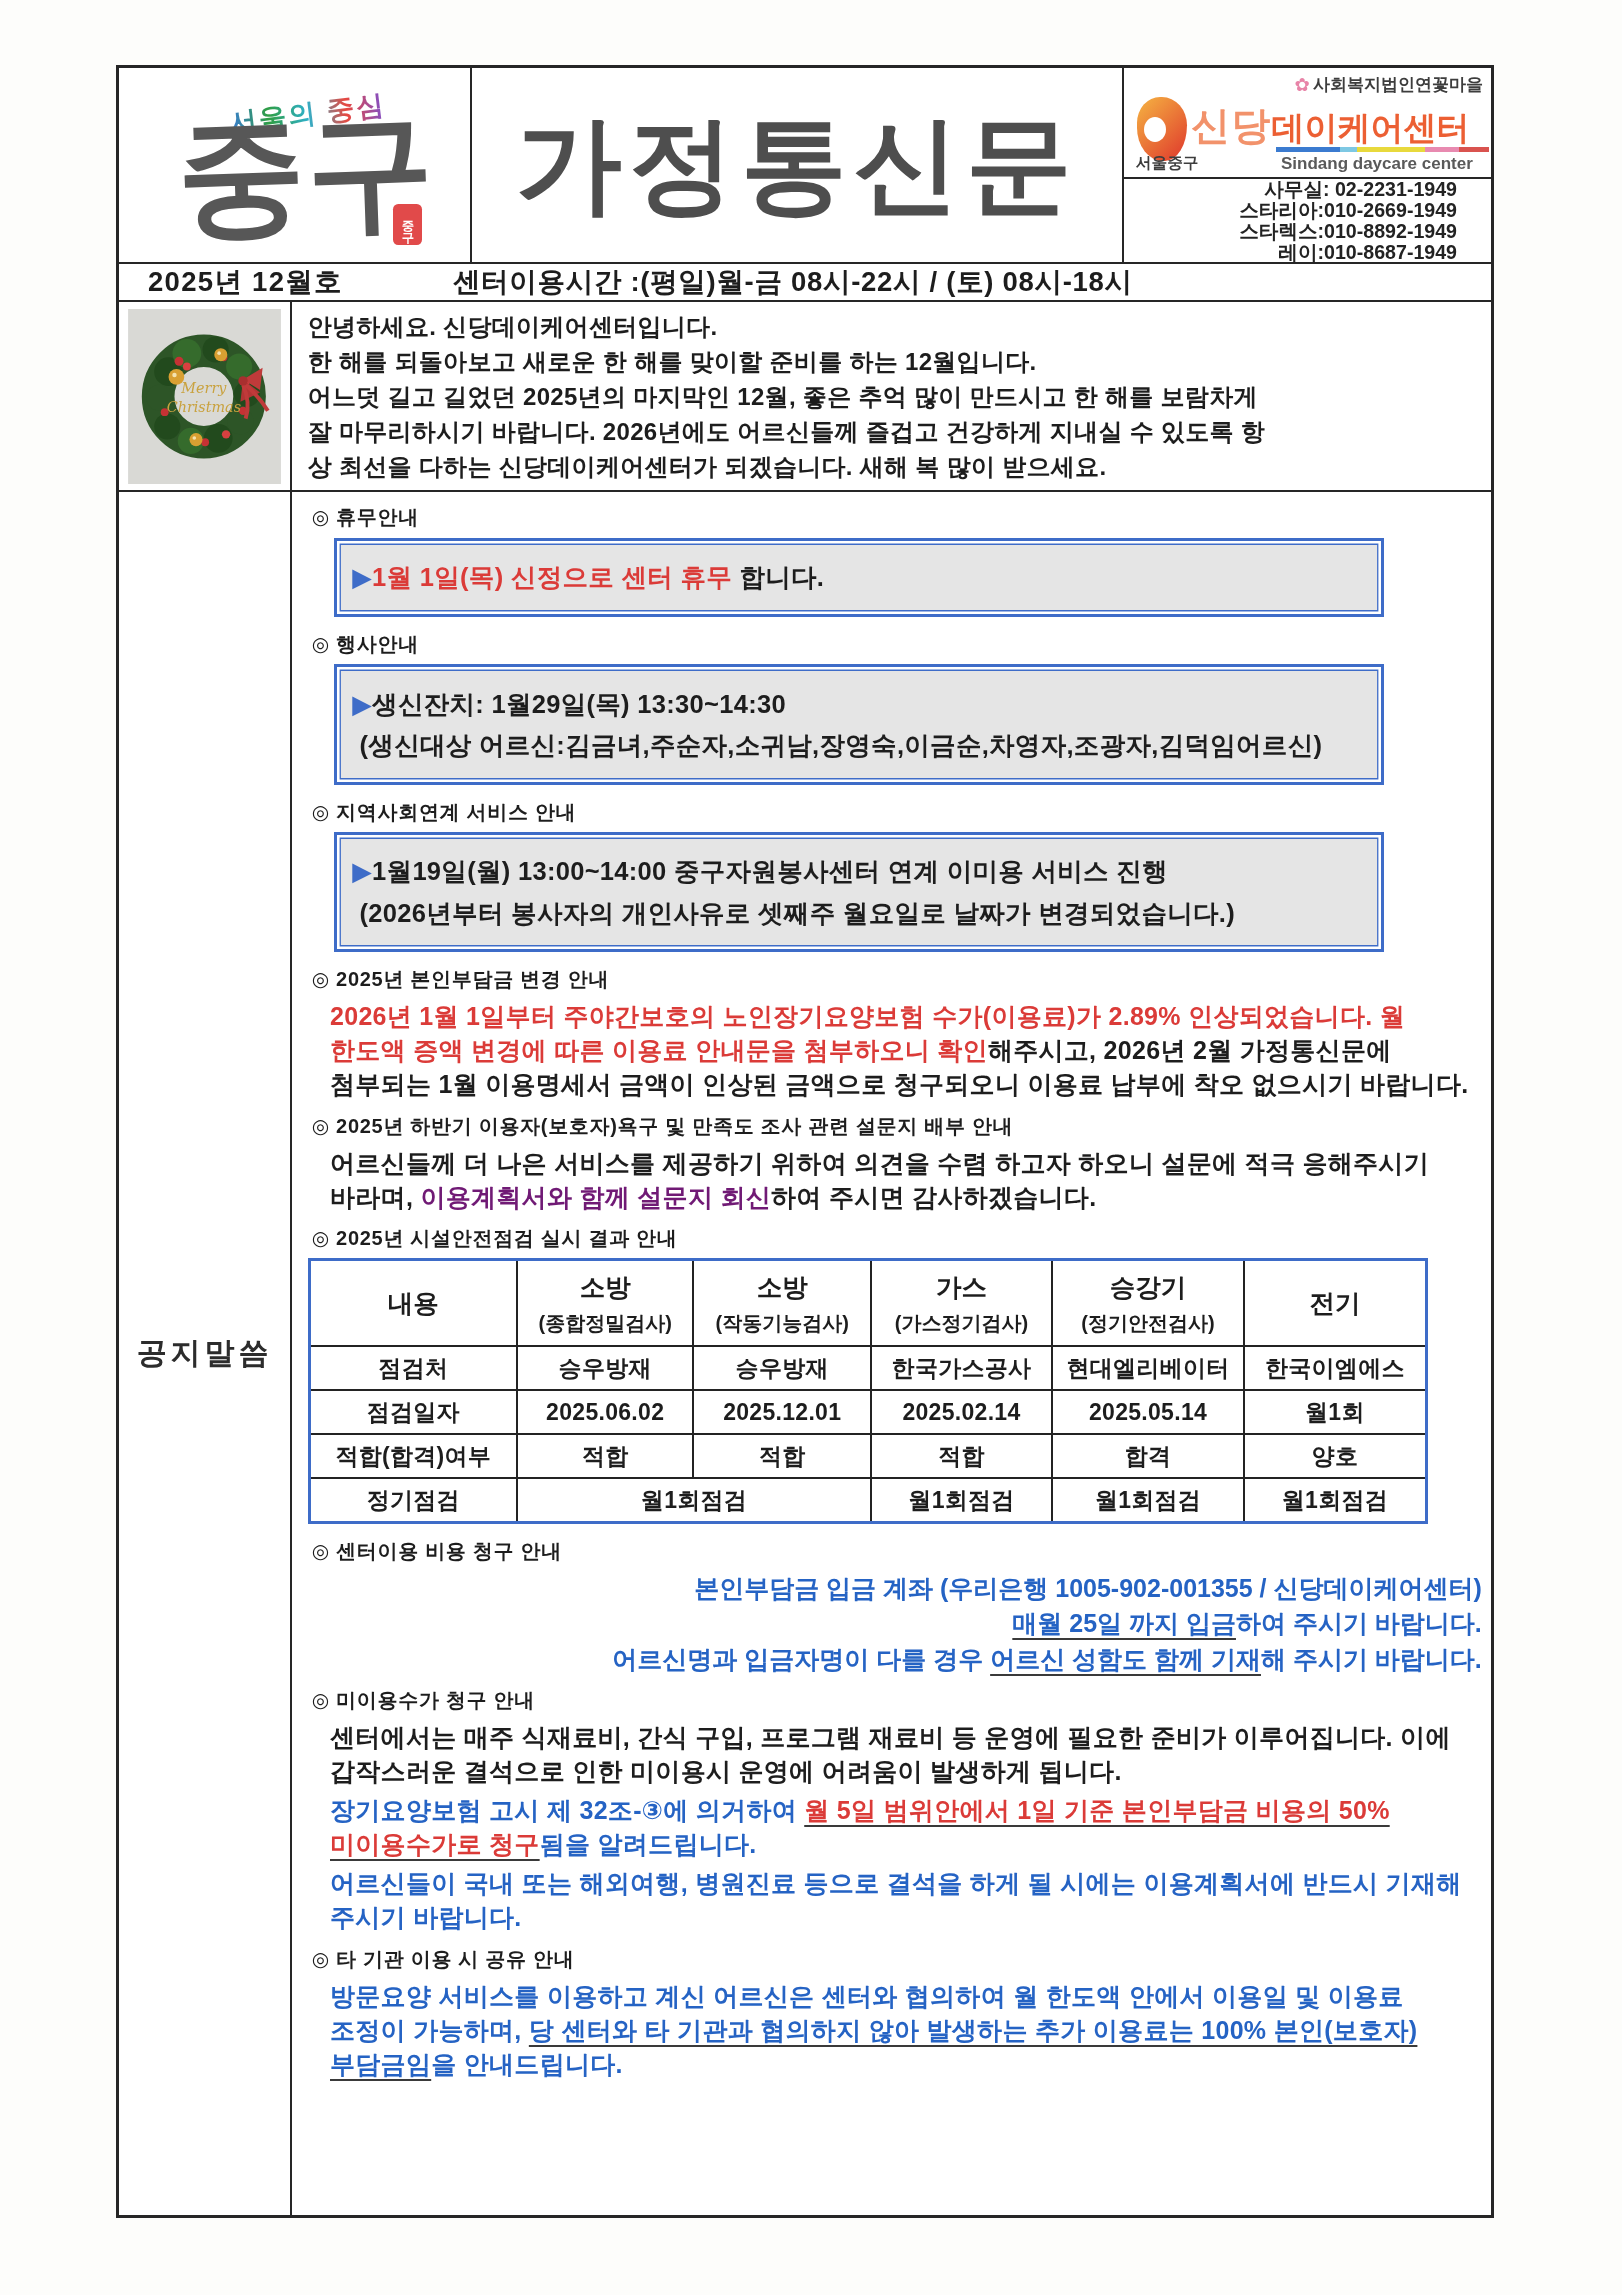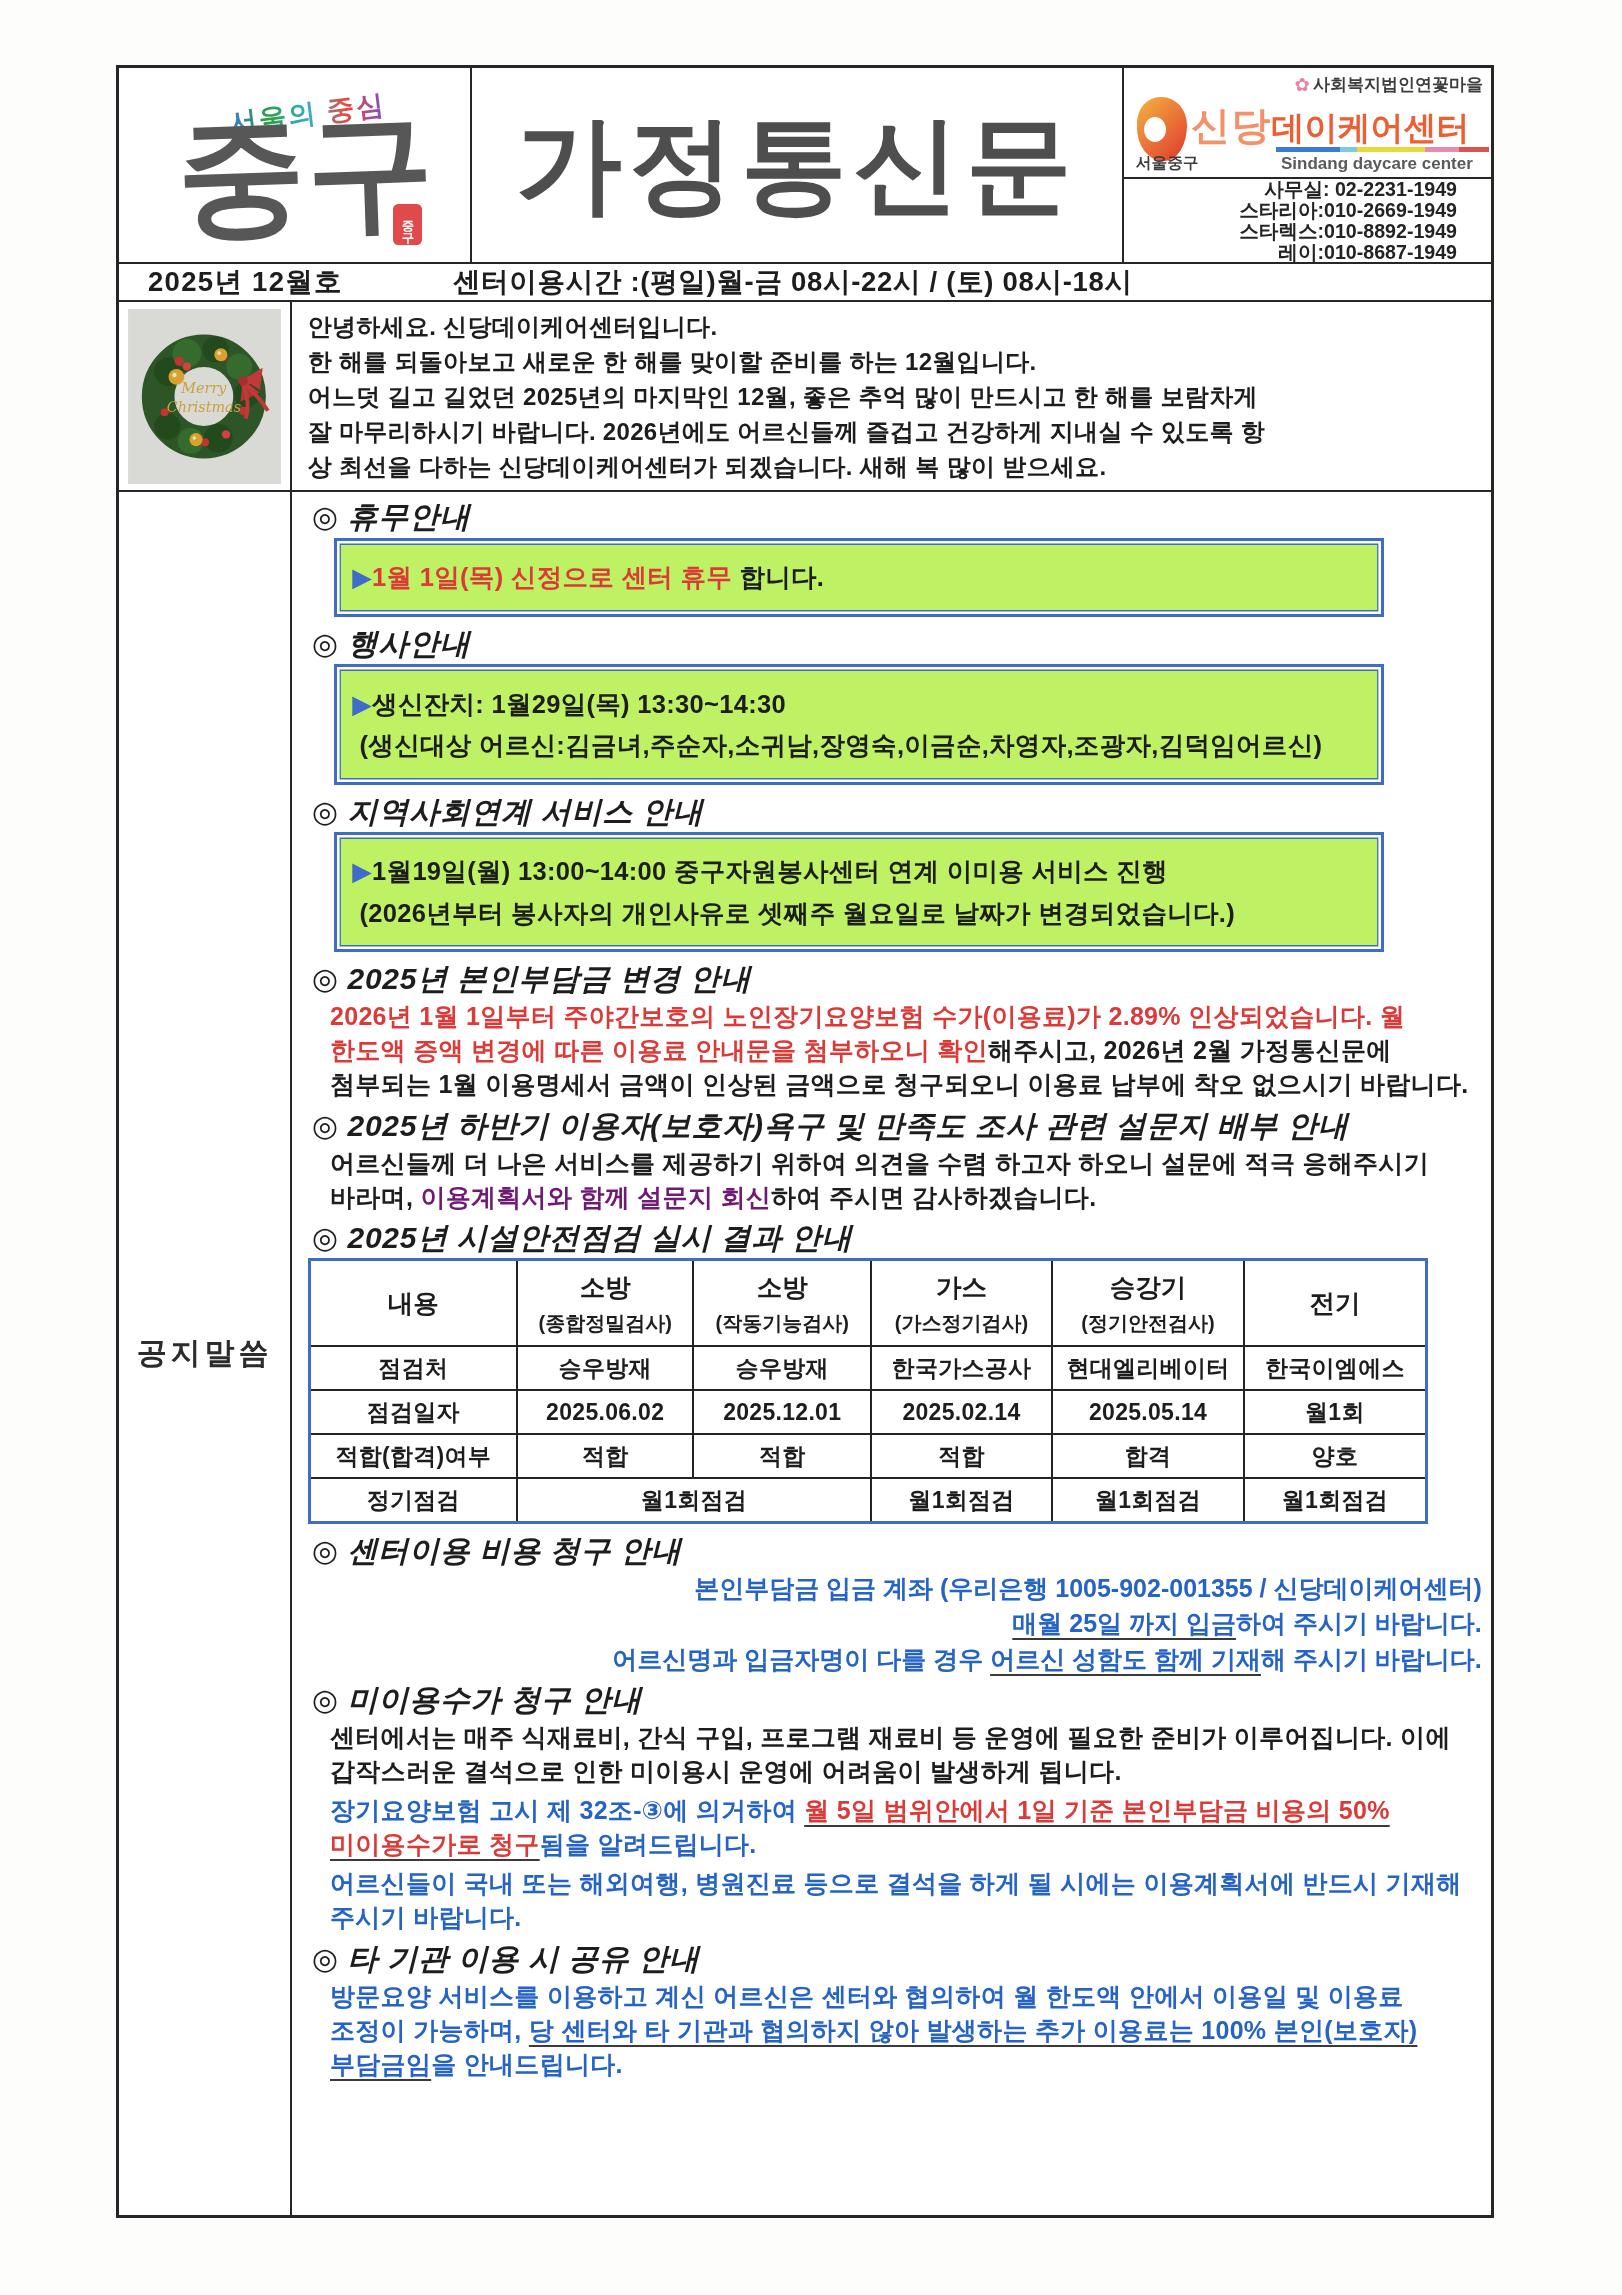--- a/index.html
+++ b/index.html
@@ -51,28 +51,28 @@
   .wreath{width:153px;height:175px;display:block;}
   .greet-text{padding:5.2px 15.7px;display:flex;flex-direction:column;justify-content:center;overflow:hidden;}
   .greet-line{font-size:24px;font-weight:600;line-height:35px;white-space:nowrap;letter-spacing:0.3px;}
 
   
   .body-row{display:grid;grid-template-columns:173px 1fr;min-height:0;}
   .side-cell{border-right:2px solid #262626;display:flex;align-items:center;justify-content:center;}
   .side-label{font-size:30px;font-weight:800;letter-spacing:3.9px;color:#2c2c2c;}
   .content{padding:9.2px 9.2px 5.2px 10.5px;overflow:hidden;min-width:0;}
 
-  .h{font-size:30px;line-height:30px;font-weight:800;margin:9.2px 0 5.2px 9.2px;letter-spacing:0.7px;font-style:italic;}
+  .h{font-size:20px;line-height:30px;font-weight:800;margin:9.2px 0 5.2px 9.2px;letter-spacing:0.7px;}
   .h:first-child{margin-top:1.3px;}
   .para{font-size:25px;font-weight:600;line-height:34px;margin:0 3.9px 5.2px 27.5px;word-break:keep-all;letter-spacing:0.3px;}
   .para-line{font-size:25px;font-weight:600;line-height:34px;margin:0 0 1.3px 27.5px;white-space:nowrap;text-align:right;}
   .b{font-weight:800;}
   .u{text-decoration:underline;text-decoration-thickness:2.3px;text-underline-offset:5.9px;text-decoration-color:#3a3a3a;}
 
-  .bluebox{margin:2.6px 0 11.8px 31px;width:1050px;box-sizing:border-box;background:#bef264;
+  .bluebox{margin:2.6px 0 11.8px 31px;width:1050px;box-sizing:border-box;background:#e5e5e5;
            border:3.9px solid #3e6cc8;box-shadow:inset 0 0 0 2.6px #ffffff,inset 0 0 0 3.9px #3e6cc8;
            padding:14.4px 15.7px;}
   .bl{font-size:25.5px;font-weight:700;line-height:38px;margin:3.3px 0;white-space:pre-wrap;letter-spacing:0.3px;}
 
   table.insp{width:1120px;margin:2.6px 0 11.8px 5.2px;border-collapse:collapse;border:3.9px solid #3e6cc8;
              text-align:center;table-layout:fixed;}
   .insp th,.insp td{border:2px solid #232323;padding:0;}
   .insp th{height:84px;vertical-align:middle;}
   .th-main{font-size:25.5px;font-weight:700;}
   .th-sub{font-size:20px;font-weight:600;margin-top:5.2px;}

